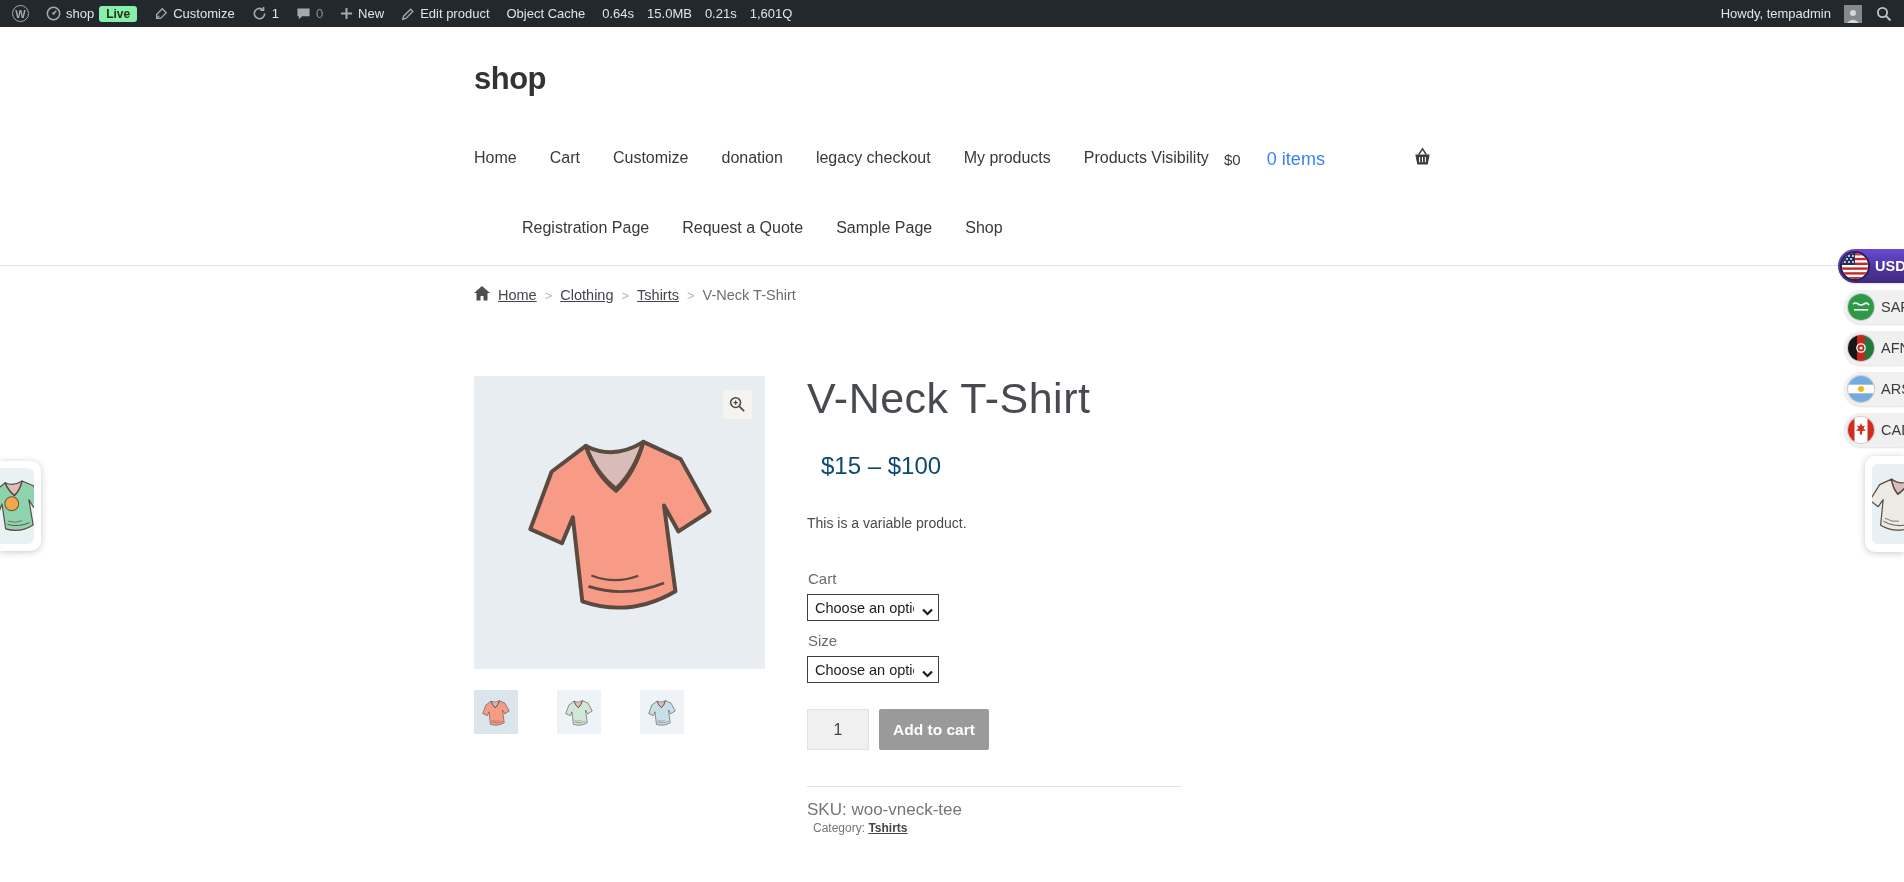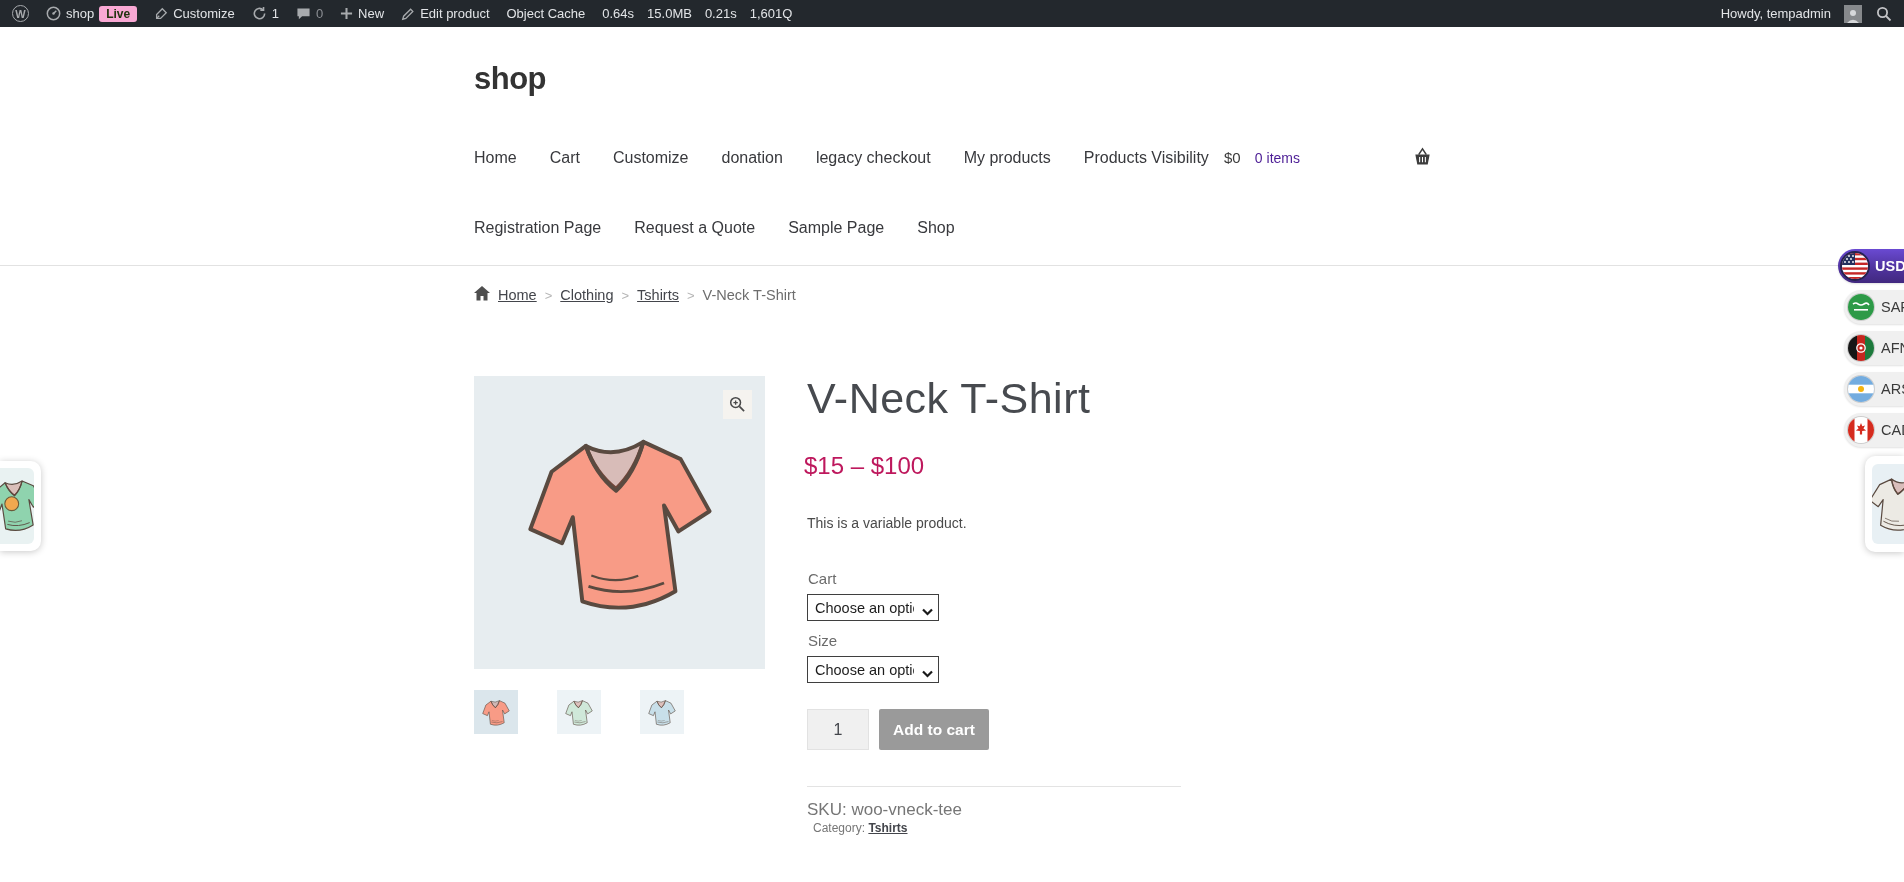--- a/index.html
+++ b/index.html
@@ -10,42 +10,42 @@
   
   .adminbar { position:absolute; top:0; left:0; right:0; height:27px; background:#23282d;
     display:flex; align-items:center; justify-content:space-between; padding:0 12px;
     font-size:13px; color:#e2e4e7; z-index:50; }
   .ab-left, .ab-right { display:flex; align-items:center; height:100%; }
   .ab-item { display:flex; align-items:center; gap:5px; margin-right:17px; white-space:nowrap; cursor:pointer; }
   .ab-item svg { display:block; }
   .ab-icon { color:#a7aaad; display:flex; align-items:center; }
   .wp-logo { width:17px; height:17px; border:1.6px solid #a7aaad; border-radius:50%;
     color:#a7aaad; font-size:11px; font-weight:700; display:flex; align-items:center; justify-content:center; }
-  .live-badge { background:#f9a8d4; color:#22330f; font-weight:700; font-size:12px;
+  .live-badge { background:#86efac; color:#22330f; font-weight:700; font-size:12px;
     padding:1px 7px; border-radius:3px; }
   .dim { color:#8c8f94; }
   .perf { margin-right:13px; }
   .avatar { width:18px; height:18px; background:#86898c; margin:0 0 0 8px; display:flex; align-items:flex-end; justify-content:center; overflow:hidden; }
 
   
   .site-header { position:absolute; top:27px; left:0; right:0; height:239px; background:#fff;
     border-bottom:1px solid #e2e2e2; }
   .site-title { position:absolute; left:474px; top:34px; font-size:31px; font-weight:700; color:#333;
     text-decoration:none; letter-spacing:-0.5px; }
   .search-box { position:absolute; left:1220px; top:34px; width:215px; height:42px;
     background:#f2f2f2; border-radius:3px; display:flex; align-items:center; padding-left:12px; }
   .search-box input { border:none; outline:none; background:transparent; font-size:14px;
     color:#43454b; width:160px; margin-left:8px; font-family:"Liberation Sans",sans-serif; }
   .search-box input::placeholder { color:#8a8a8a; }
   .nav-row { position:absolute; left:474px; display:flex; gap:33px; }
   .nav-row1 { top:122px; }
-  .nav-row2 { top:192px; }
+  .nav-row2 { top:192px;margin-left:48px; }
   .nav-row a { color:#38393d; text-decoration:none; font-size:16px; }
   .cart-line { position:absolute; left:1224px; top:122px; font-size:15px; color:#3b3b3b; cursor:pointer; }
-  .cart-count { color:#4c1d95; margin-left:10px; font-size:14px; }
+  .cart-count { color:#3b82f6; margin-left:22px; font-size:18px; }
   .basket { position:absolute; left:1412px; top:120px; cursor:pointer; }
 
   
   .breadcrumb { position:absolute; left:474px; top:286px; display:flex; align-items:center; gap:8px;
     font-size:14.5px; color:#6d6d6d; }
   .breadcrumb a { color:#43454b; text-decoration:underline; }
   .crumb-sep { color:#b5b5b5; font-size:13px; }
   .crumb-current { color:#6d6d6d; }
 
   
@@ -53,21 +53,21 @@
     background:#e7edf0; }
   .zoom-btn { position:absolute; top:14px; right:13px; width:29px; height:29px; background:#f5f3ef;
     display:flex; align-items:center; justify-content:center; cursor:pointer; }
   .main-tee { position:absolute; left:38px; top:42px; }
   .thumbs { position:absolute; left:474px; top:690px; display:flex; gap:39px; }
   .thumb { width:44px; height:44px; display:flex; align-items:center; justify-content:center; cursor:pointer; }
   .thumb.active { background:#dbe6ec; }
   .thumb.rest { background:#edf3f6; }
   .product-title { position:absolute; left:807px; top:374px; font-size:43px; font-weight:300;
     color:#474a4f; letter-spacing:0.5px; }
-  .price { position:absolute; left:804px; top:452px; font-size:24px; font-weight:400; color:#be185d; }
+  .price { position:absolute; left:821px; top:452px; font-size:24px; font-weight:400; color:#0c4a6e; }
   .short-desc { position:absolute; left:807px; top:515px; font-size:14px; color:#4a4a4a; }
   .opt-label { position:absolute; left:808px; font-size:15px; color:#6b6b6b; }
   .lbl-color { top:570px; } .lbl-size { top:632px; }
   .select-wrap { position:absolute; left:807px; width:132px; height:27px; }
   .sel-color { top:594px; } .sel-size { top:656px; }
   .select-wrap select { width:100%; height:100%; -webkit-appearance:none; appearance:none;
     border:1px solid #3f3f3f; border-radius:0; background:#fff; font-size:14.5px; color:#1c1c1c;
     padding:0 24px 0 7px; font-family:"Liberation Sans",sans-serif; }
   .select-wrap .chev { position:absolute; right:6px; top:8px; pointer-events:none; }
   .qty { position:absolute; left:807px; top:709px; width:62px; height:41px; background:#f0f0f0;

